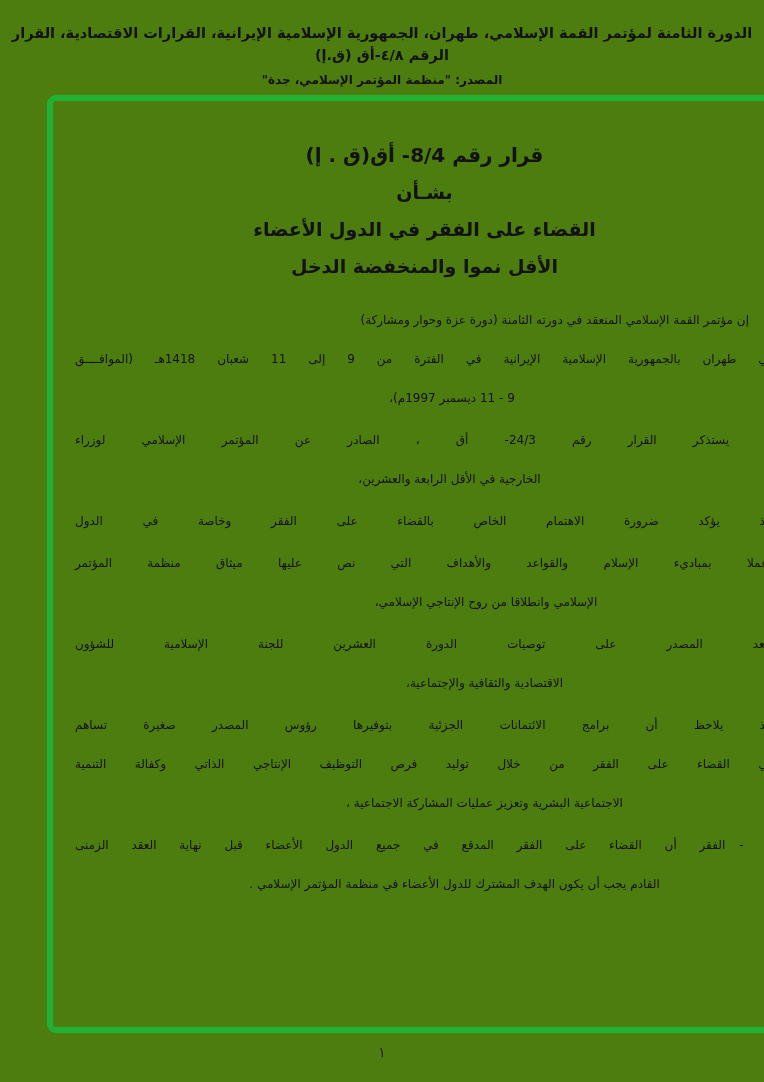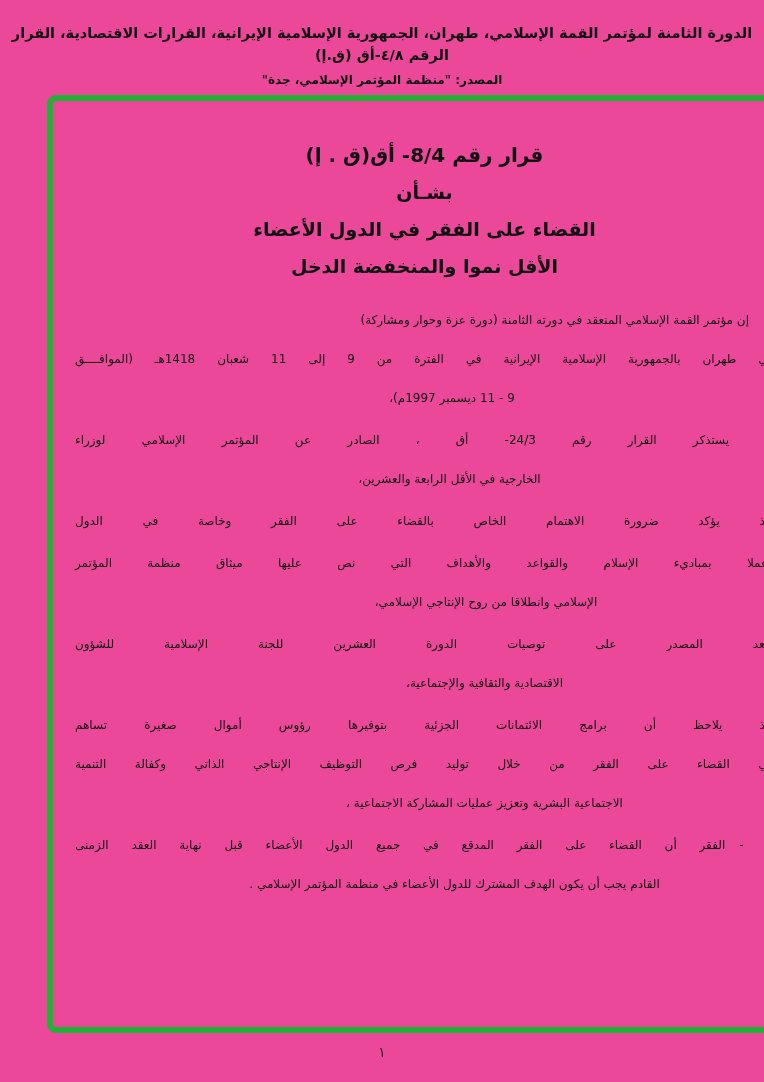--- a/index.html
+++ b/index.html
@@ -1,19 +1,19 @@
 <!DOCTYPE html>
 <html lang="ar"><head>
 <meta charset="utf-8">
 <style>
   html,body{margin:0;padding:0;background:#ffffff;}
   #page{
     position:relative;
     width:764px;height:1082px;
-    background:#ec4899;
+    background:#4d7c0f;
     font-family:"DejaVu Sans", sans-serif;
     color:#121212;
     overflow:hidden;
   }
   
   .hdr{
     position:absolute;top:0;left:0;right:0;
     text-align:center;direction:rtl;
   }
   .hdr-l1{
@@ -115,21 +115,21 @@
       <div class="bline jl"><span class="lead">وعملا</span><span> بمباديء الإسلام والقواعد والأهداف التي نص عليها ميثاق منظمة المؤتمر</span></div>
       <div class="bline ll pl123">الإسلامي وانطلاقا من روح الإنتاجي الإسلامي،</div>
     </div>
 
     <div class="para">
       <div class="bline jl"><span class="lead">وبعد المصدر</span><span> على توصيات الدورة العشرين للجنة الإسلامية للشؤون</span></div>
       <div class="bline ll pl120">الاقتصادية والثقافية والإجتماعية،</div>
     </div>
 
     <div class="para">
-      <div class="bline jl"><span class="lead">وإذ يلاحظ</span><span> أن برامج الائتمانات الجزئية بتوفيرها رؤوس أموال صغيرة تساهم</span></div>
+      <div class="bline jl"><span class="lead">وإذ يلاحظ</span><span> أن برامج الائتمانات الجزئية بتوفيرها رؤوس المصدر صغيرة تساهم</span></div>
       <div class="bline jl">في القضاء على الفقر من خلال توليد فرص التوظيف الإنتاجي الذاتي وكفالة التنمية</div>
       <div class="bline ll pl120">الاجتماعية البشرية وتعزيز عمليات المشاركة الاجتماعية ،</div>
     </div>
 
     <div class="para">
       <div class="bline jl"><span class="marker">1 -</span><span class="lead">الفقر</span><span> أن القضاء على الفقر المدقع في جميع الدول الأعضاء قبل نهاية العقد الزمنى</span></div>
       <div class="bline ll pl60">القادم يجب أن يكون الهدف المشترك للدول الأعضاء في منظمة المؤتمر الإسلامي .</div>
     </div>
 
   </div>

